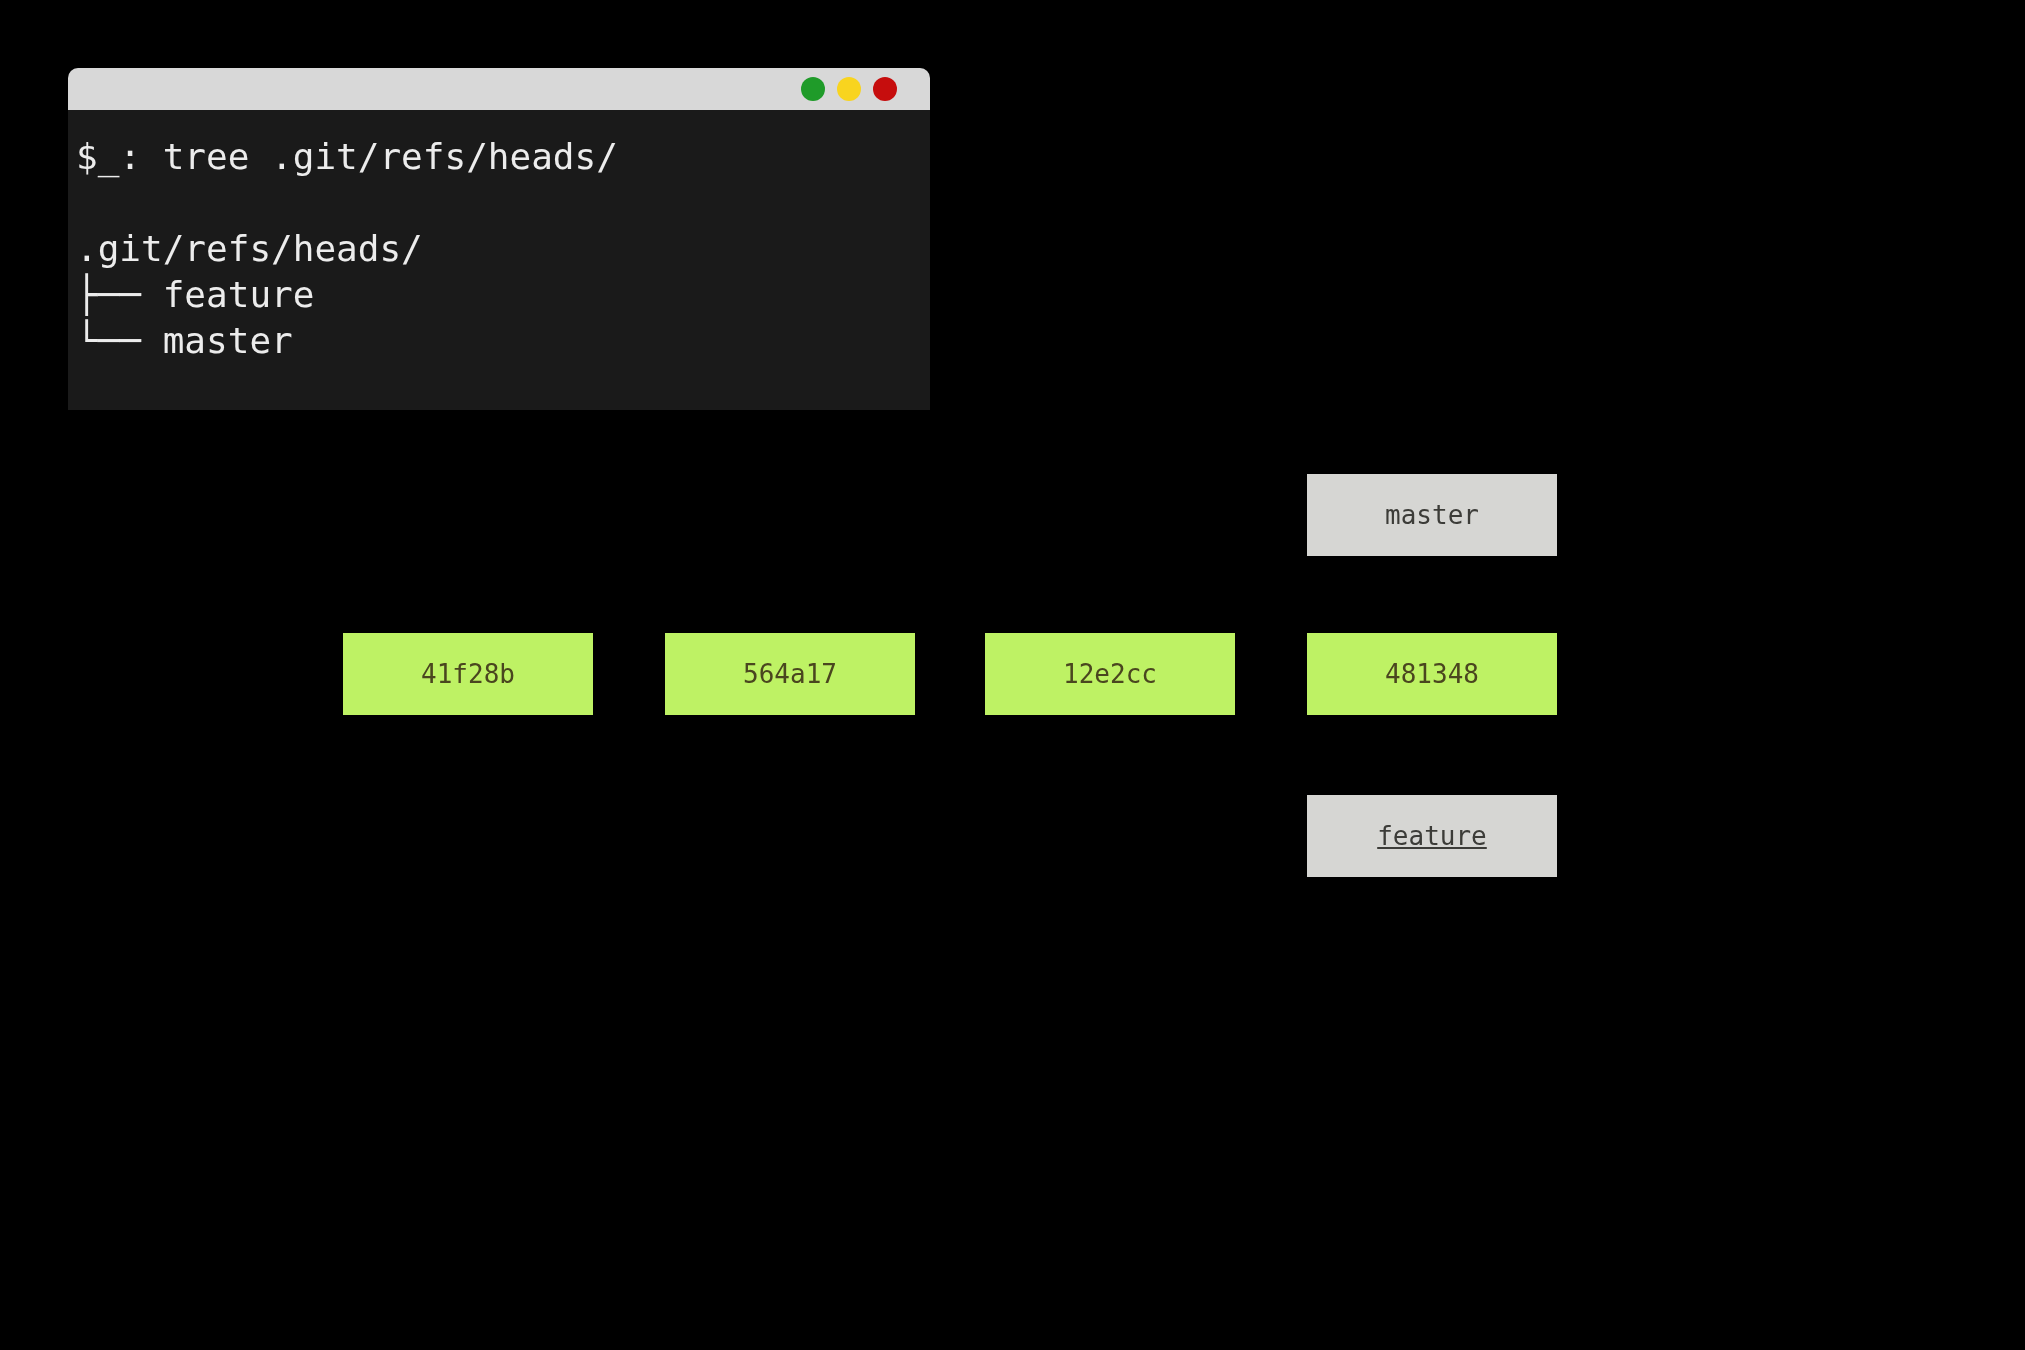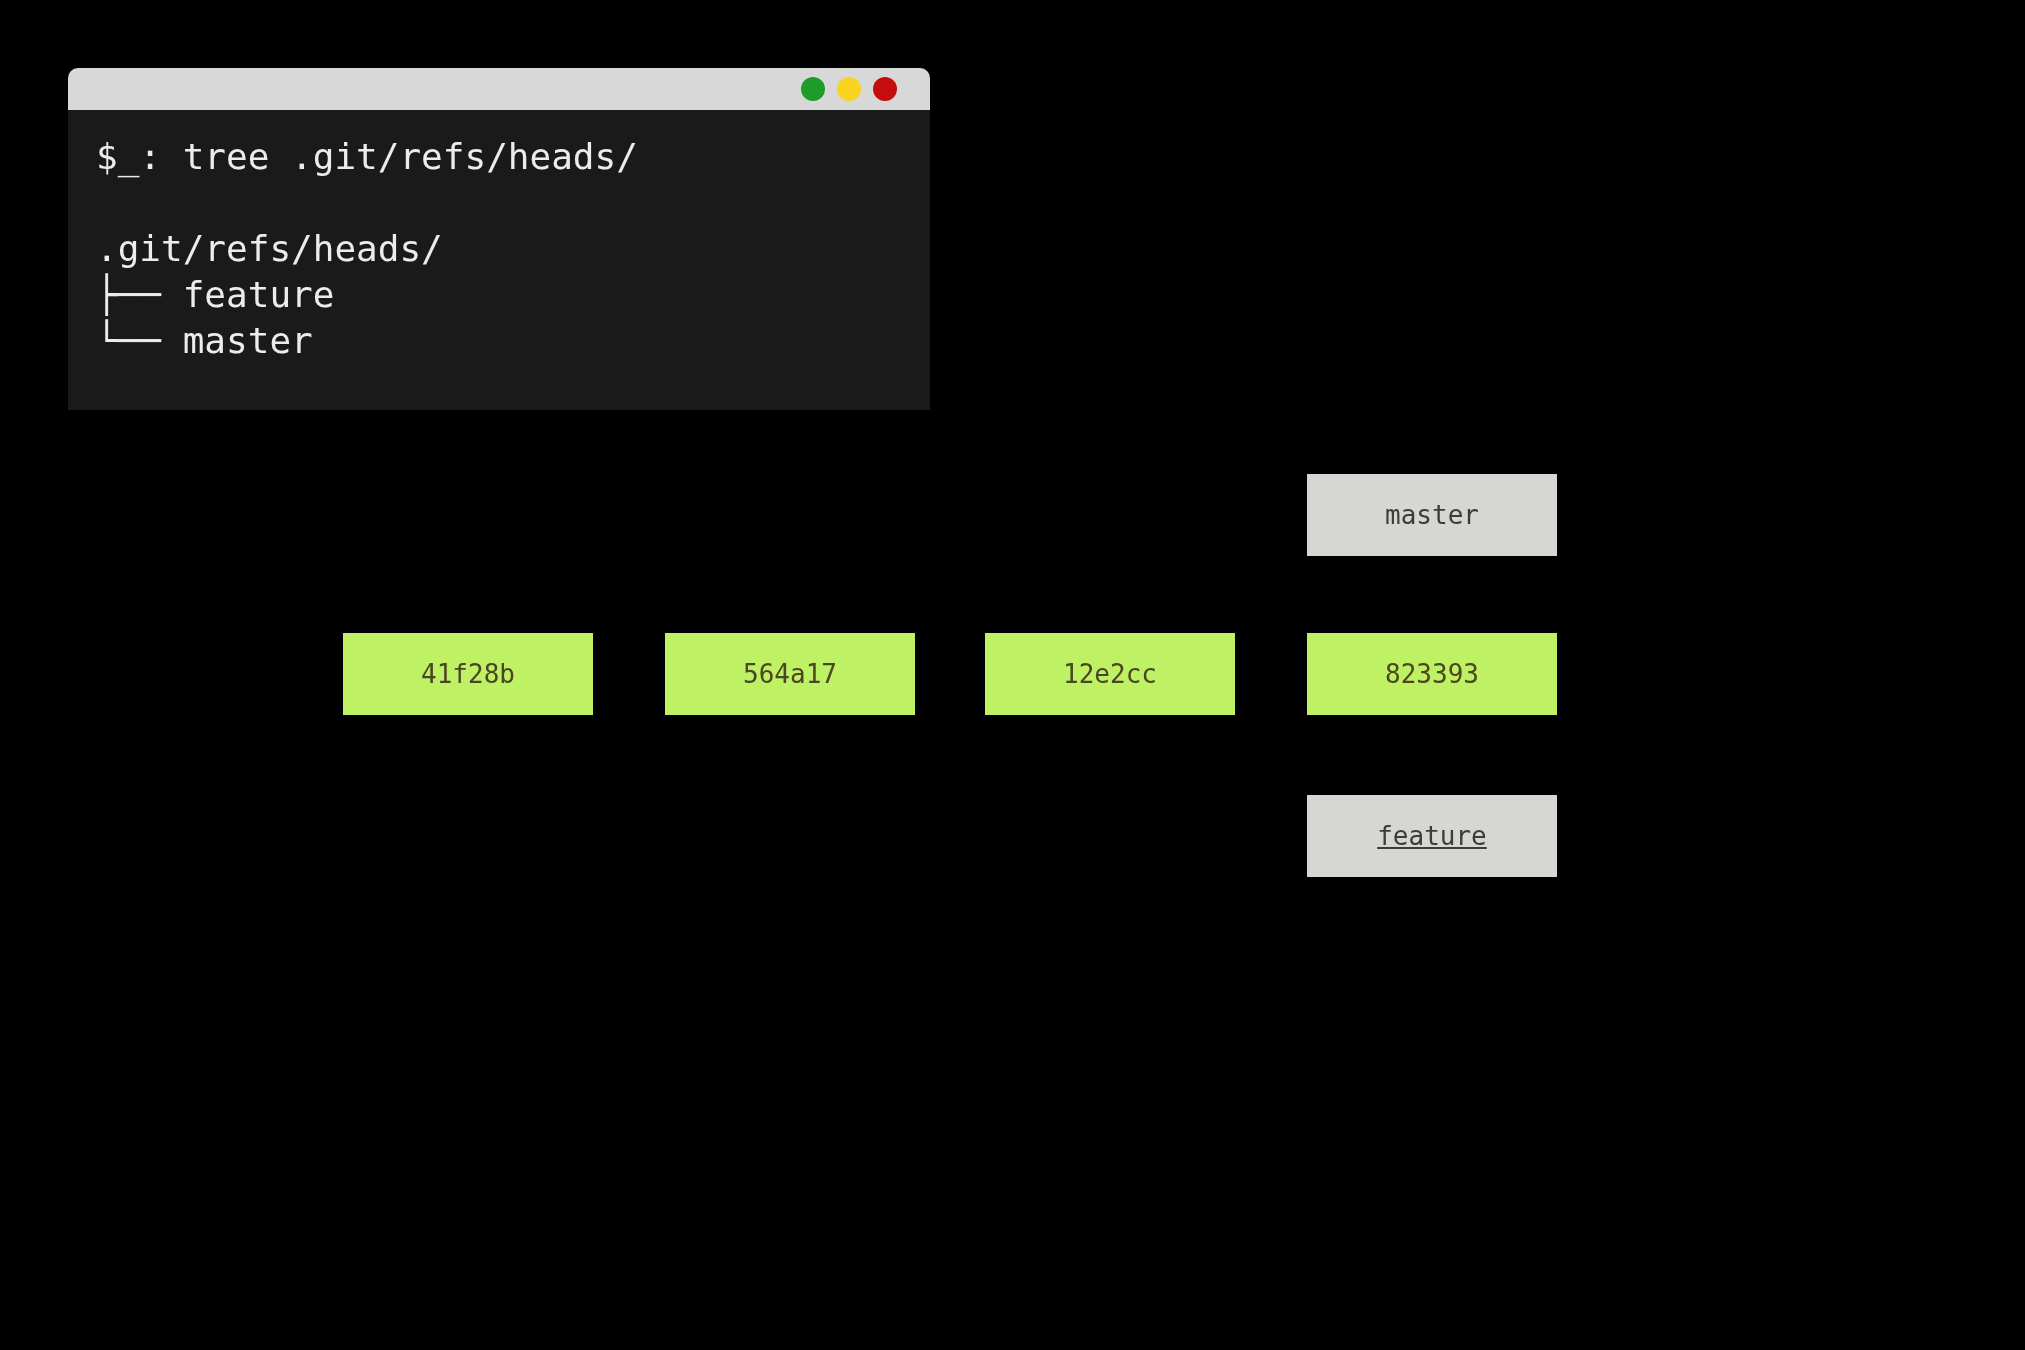--- a/index.html
+++ b/index.html
@@ -41,21 +41,21 @@
     width: 24px;
     height: 24px;
     border-radius: 50%;
     display: inline-block;
   }
   .light-green  { background: #1f9b29; }
   .light-yellow { background: #f8d41f; }
   .light-red    { background: #c60d0d; }
 
   .term-body {
-    padding: 24px 20px 0 28px;
+    padding: 24px 20px 0 8px;
     color: #ececec;
     font-size: 36px;
     line-height: 46px;
   }
   .term-line {
     height: 46px;
     white-space: pre;
   }
 
   
@@ -102,17 +102,17 @@
       <div class="term-line">├── feature</div>
       <div class="term-line">└── master</div>
     </div>
   </div>
 
   <div class="gbox branch branch-master">master</div>
 
   <div class="gbox commit commit-1">41f28b</div>
   <div class="gbox commit commit-2">564a17</div>
   <div class="gbox commit commit-3">12e2cc</div>
-  <div class="gbox commit commit-4">823393</div>
+  <div class="gbox commit commit-4">481348</div>
 
   <div class="gbox branch branch-feature">feature</div>
 
 </div>
 
 </body></html>

